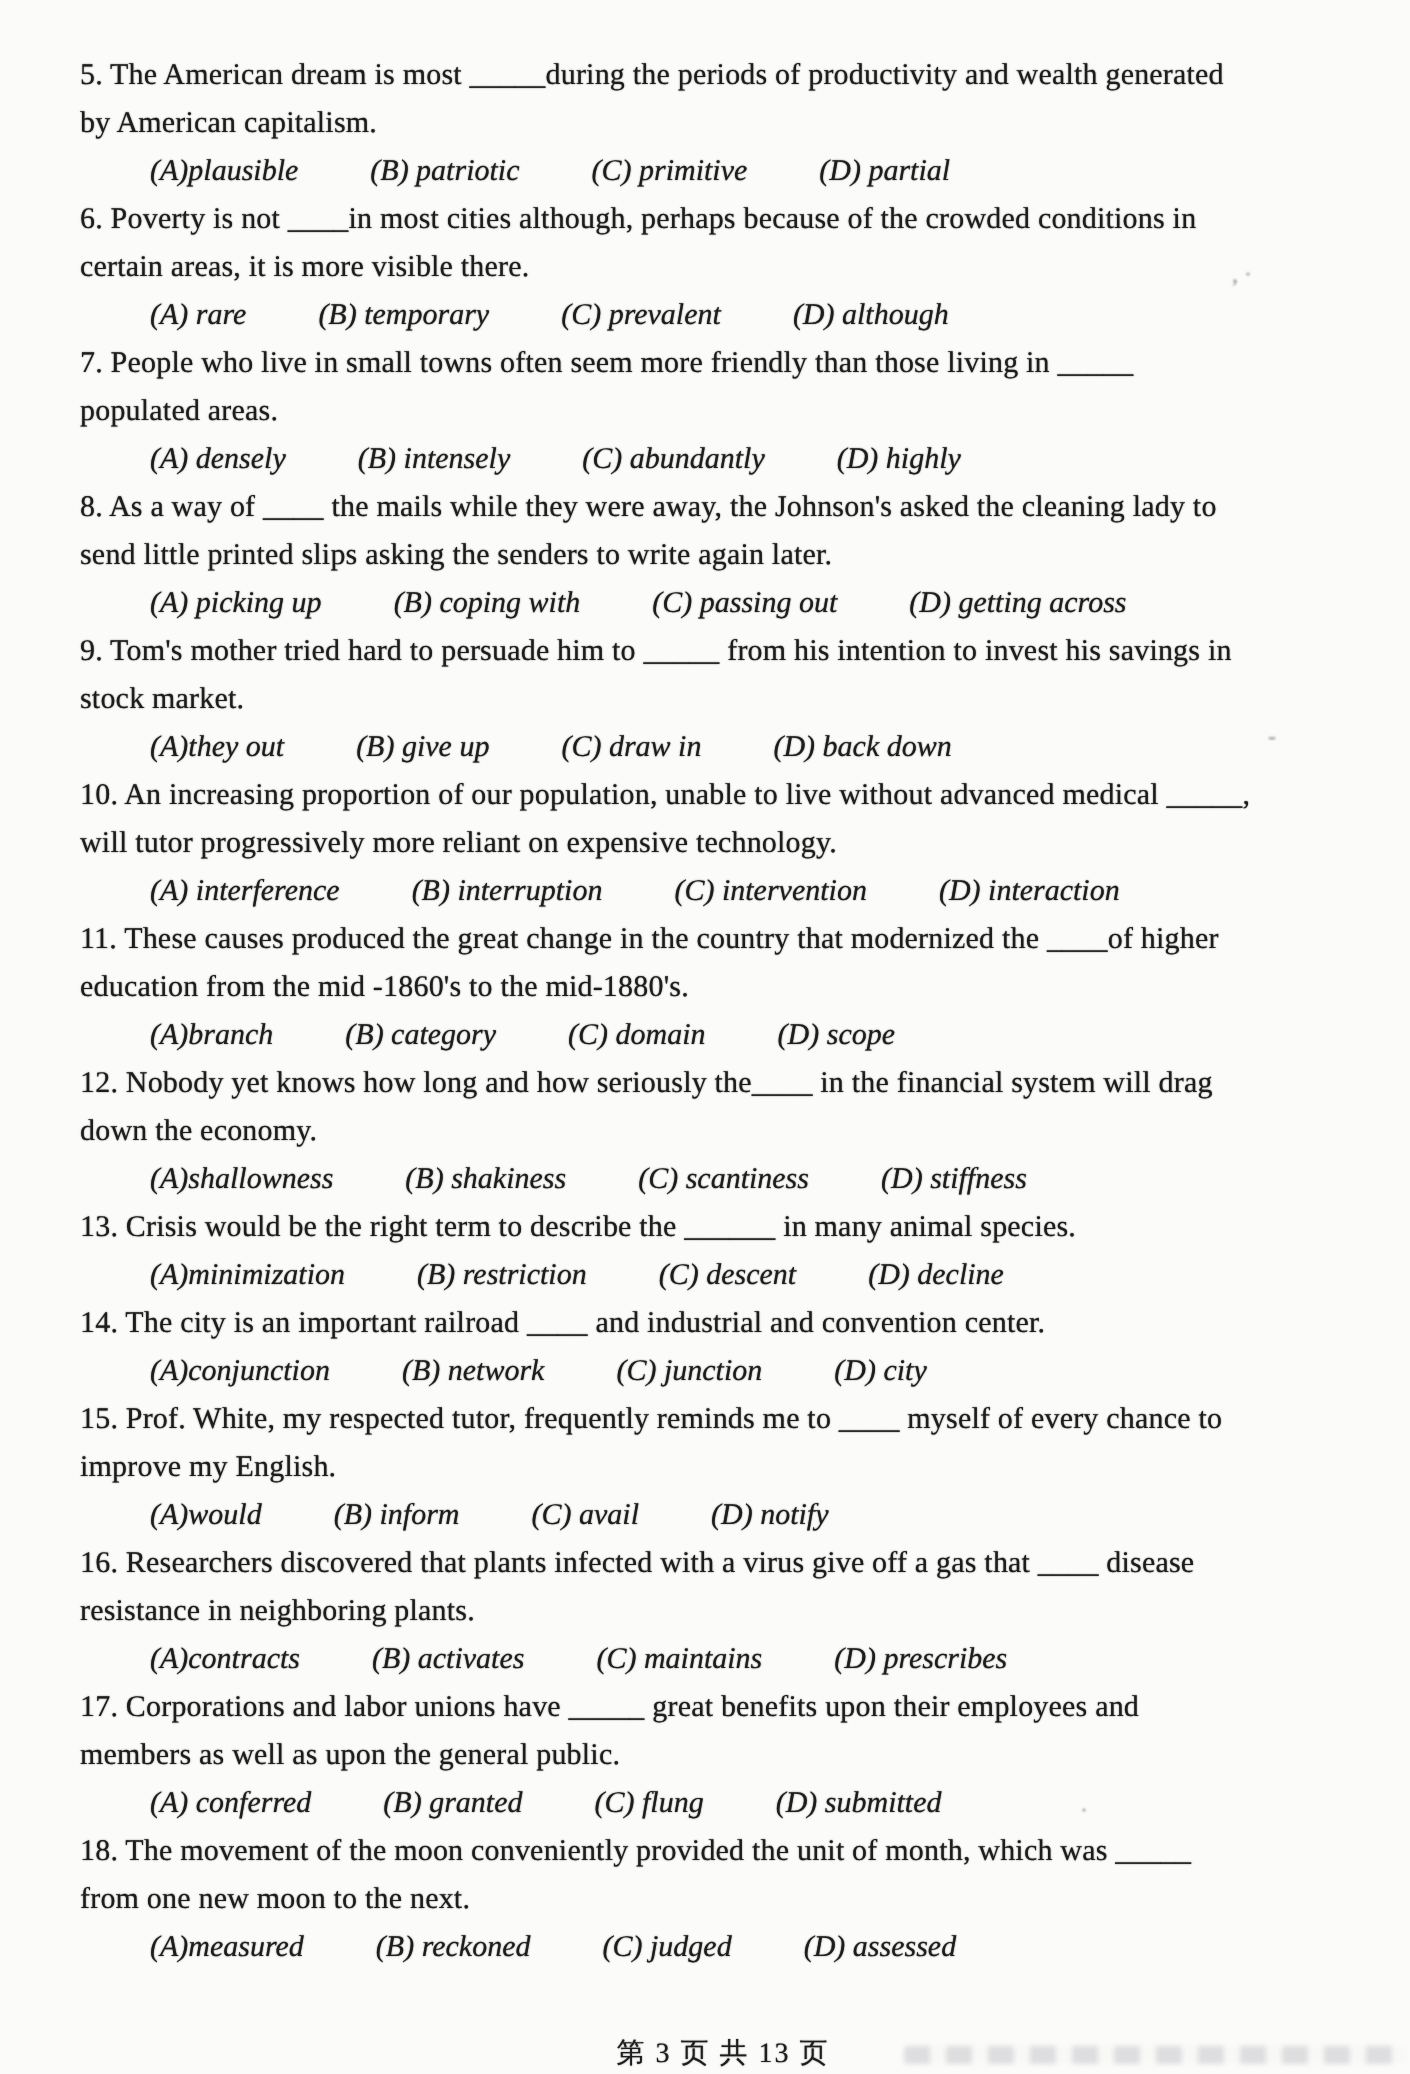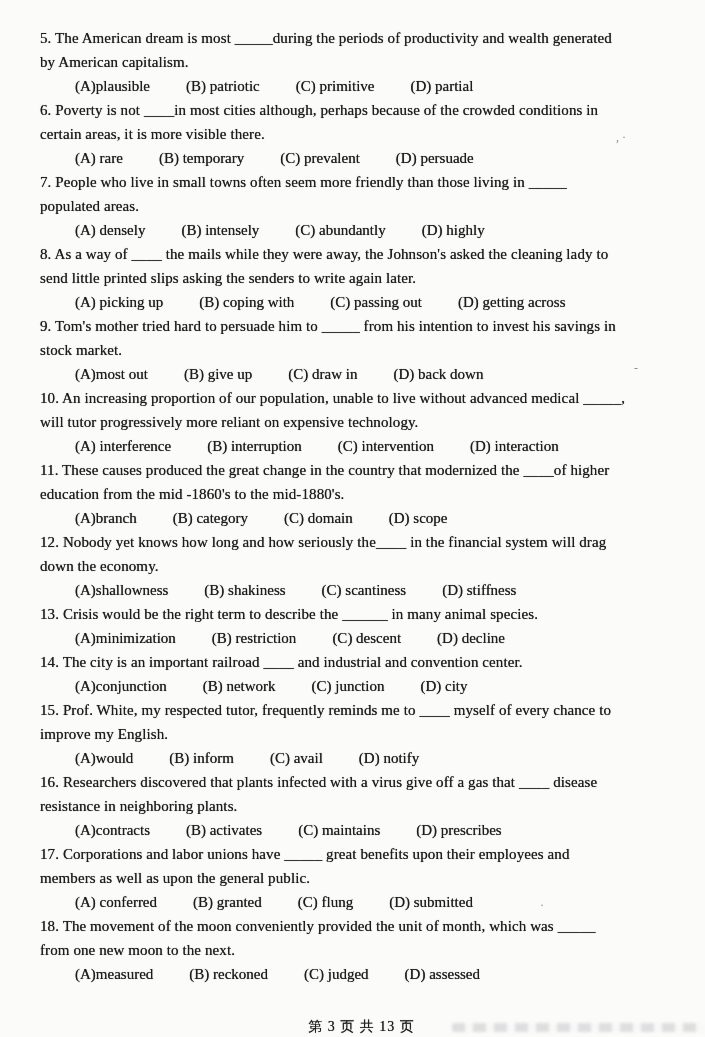--- a/index.html
+++ b/index.html
@@ -30,20 +30,21 @@
     letter-spacing: 0.1px;
   }
   .options {
     height: 24px;
     line-height: 24px;
     font-size: 15px;
     padding-left: 35px;
     display: flex;
     gap: 36px;
     white-space: nowrap;
+    font-style: italic;
   }
   .option { display: inline-block; }
   .footer-row {
     position: absolute;
     left: 0;
     right: 0;
     top: 998px;
     text-align: center;
     font-size: 14px;
     letter-spacing: 1px;
@@ -88,21 +89,21 @@
         </div>
       </div>
 
   <div class="question">
         <div class="line">6. Poverty is not ____in most cities although, perhaps because of the crowded conditions in</div>
         <div class="line">certain areas, it is more visible there.</div>
         <div class="options">
           <span class="option">(A) rare</span>
           <span class="option">(B) temporary</span>
           <span class="option">(C) prevalent</span>
-          <span class="option">(D) persuade</span>
+          <span class="option">(D) although</span>
         </div>
       </div>
 
   <div class="question">
         <div class="line">7. People who live in small towns often seem more friendly than those living in _____</div>
         <div class="line">populated areas.</div>
         <div class="options">
           <span class="option">(A) densely</span>
           <span class="option">(B) intensely</span>
           <span class="option">(C) abundantly</span>
@@ -118,21 +119,21 @@
           <span class="option">(B) coping with</span>
           <span class="option">(C) passing out</span>
           <span class="option">(D) getting across</span>
         </div>
       </div>
 
   <div class="question">
         <div class="line">9. Tom's mother tried hard to persuade him to _____ from his intention to invest his savings in</div>
         <div class="line">stock market.</div>
         <div class="options">
-          <span class="option">(A)most out</span>
+          <span class="option">(A)they out</span>
           <span class="option">(B) give up</span>
           <span class="option">(C) draw in</span>
           <span class="option">(D) back down</span>
         </div>
       </div>
 
   <div class="question">
         <div class="line">10. An increasing proportion of our population, unable to live without advanced medical _____,</div>
         <div class="line">will tutor progressively more reliant on expensive technology.</div>
         <div class="options">

